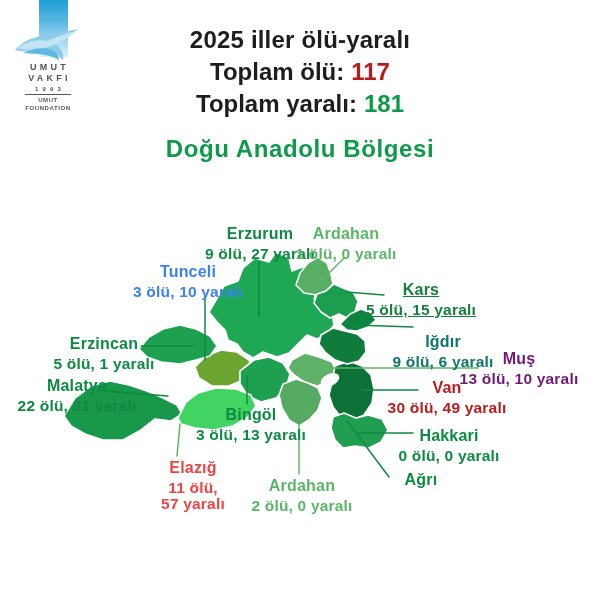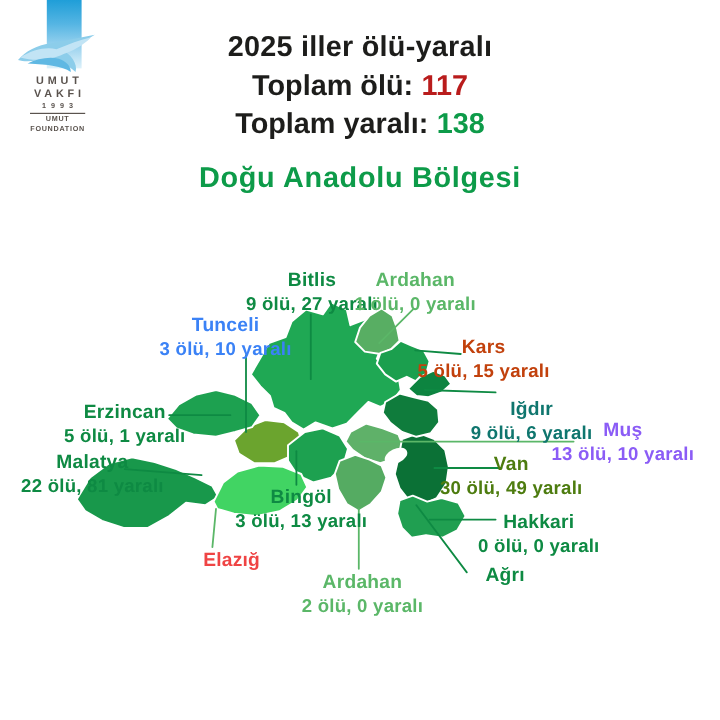--- a/index.html
+++ b/index.html
@@ -51,21 +51,21 @@
     <div class="logo-sub">FOUNDATION</div>
   </div>
 </div>
 
 <div class="header">
   <div class="h-title" style="color: rgb(29, 29, 27);">2025 iller ölü-yaralı</div>
   <div class="h-total" style="color: rgb(29, 29, 27);">
     <span>Toplam ölü:</span><span class="val" style="color: #b91c1c;">117</span>
   </div>
   <div class="h-total" style="color: rgb(29, 29, 27);">
-    <span>Toplam yaralı:</span><span class="val" style="color: rgb(13, 155, 73);">138</span>
+    <span>Toplam yaralı:</span><span class="val" style="color: rgb(13, 155, 73);">181</span>
   </div>
   <div class="h-region" style="color: rgb(13, 155, 73);">Doğu Anadolu Bölgesi</div>
 </div>
 
 <svg id="map-svg" width="600" height="600" viewBox="0 0 600 600">
   <g id="province-shapes">
       <path d="M216,300 L224,286 L238,281 L243,268 L255,258 L269,262 L276,252 L289,258 L292,271 L305,266 L313,277 L318,289 L314,299 L324,307 L332,313 L334,325 L327,334 L317,339 L307,335 L298,344 L289,353 L277,357 L263,352 L253,358 L243,352 L237,344 L228,340 L225,330 L217,322 L209,312 Z" class="province" fill="#1fa854"></path>
       <path d="M296,285 L300,273 L308,263 L318,257 L327,263 L331,274 L333,284 L326,291 L317,295 L304,293 Z" class="province" fill="#58ae63"></path>
       <path d="M195,367 L206,356 L221,350 L237,352 L249,360 L252,370 L243,380 L229,386 L212,386 L199,378 Z" class="province" fill="#6ba42e"></path>
       <path d="M314,303 L317,294 L326,291 L334,284 L343,288 L353,292 L358,301 L355,312 L347,318 L339,314 L330,318 L321,312 Z" class="province" fill="#1b9f4e"></path>
@@ -93,66 +93,68 @@
       <line x1="104" y1="391" x2="168" y2="396" class="connector" stroke="#0e8a43"></line>
       <line x1="247" y1="404" x2="247" y2="376" class="connector" stroke="#0e8a43"></line>
       <line x1="413" y1="433" x2="358" y2="433" class="connector" stroke="#0e8a43"></line>
       <line x1="389" y1="477" x2="347" y2="421" class="connector" stroke="#0e8a43"></line>
       <line x1="177" y1="456" x2="180" y2="424" class="connector" stroke="#5bb768"></line>
       <line x1="299" y1="474" x2="299" y2="424" class="connector" stroke="#5bb768"></line>
     </g>
 </svg>
 <div id="map-labels">
     <div class="map-label" style="left: 180px; top: 226px; width: 160px; color: rgb(14, 138, 67);">
-      <div class="p-name">Bitlis</div>
+      <div class="p-name">Erzurum</div>
       <div class="p-stats">9 ölü, 27 yaralı</div>
     </div>
     <div class="map-label" style="left: 271px; top: 226px; width: 150px; color: rgb(91, 183, 104);">
       <div class="p-name">Ardahan</div>
       <div class="p-stats">1 ölü, 0 yaralı</div>
     </div>
     <div class="map-label" style="left: 108px; top: 264px; width: 160px; color: #3b82f6;">
       <div class="p-name">Tunceli</div>
       <div class="p-stats">3 ölü, 10 yaralı</div>
     </div>
-    <div class="map-label" style="left: 328px; top: 282px; width: 150px; color: #c2410c;">
+    <div class="map-label" style="left: 346px; top: 282px; width: 150px; color: #15803d; text-decoration: underline;">
       <div class="p-name">Kars</div>
       <div class="p-stats">5 ölü, 15 yaralı</div>
     </div>
     <div class="map-label" style="left: 373px; top: 334px; width: 140px; color: #0f766e;">
       <div class="p-name">Iğdır</div>
       <div class="p-stats">9 ölü, 6 yaralı</div>
     </div>
     <div class="map-label" style="left: 29px; top: 336px; width: 150px; color: rgb(14, 138, 67);">
       <div class="p-name">Erzincan</div>
       <div class="p-stats">5 ölü, 1 yaralı</div>
     </div>
-    <div class="map-label" style="left: 439px; top: 351px; width: 160px; color: #8b5cf6;">
+    <div class="map-label" style="left: 439px; top: 351px; width: 160px; color: #701a75;">
       <div class="p-name">Muş</div>
       <div class="p-stats">13 ölü, 10 yaralı</div>
     </div>
-    <div class="map-label" style="left: 346px; top: 380px; width: 160px; color: #4d7c0f;">
+    <div class="map-label" style="left: 367px; top: 380px; width: 160px; color: #b91c1c;">
       <div class="p-name">Van</div>
       <div class="p-stats">30 ölü, 49 yaralı</div>
     </div>
     <div class="map-label" style="left: -3px; top: 378px; width: 160px; color: rgb(14, 138, 67);">
       <div class="p-name">Malatya</div>
       <div class="p-stats">22 ölü, 81 yaralı</div>
     </div>
     <div class="map-label" style="left: 171px; top: 407px; width: 160px; color: rgb(14, 138, 67);">
       <div class="p-name">Bingöl</div>
       <div class="p-stats">3 ölü, 13 yaralı</div>
     </div>
     <div class="map-label" style="left: 374px; top: 428px; width: 150px; color: rgb(14, 138, 67);">
       <div class="p-name">Hakkari</div>
       <div class="p-stats">0 ölü, 0 yaralı</div>
     </div>
     <div class="map-label" style="left: 346px; top: 472px; width: 150px; color: rgb(14, 138, 67);">
       <div class="p-name">Ağrı</div>
     </div>
     <div class="map-label" style="left: 138px; top: 460px; width: 110px; color: #ef4444;">
       <div class="p-name">Elazığ</div>
+      <div class="p-stats">11 ölü,
+57 yaralı</div>
     </div>
     <div class="map-label" style="left: 222px; top: 478px; width: 160px; color: rgb(91, 183, 104);">
       <div class="p-name">Ardahan</div>
       <div class="p-stats">2 ölü, 0 yaralı</div>
     </div>
   </div>
 
 </body></html>

